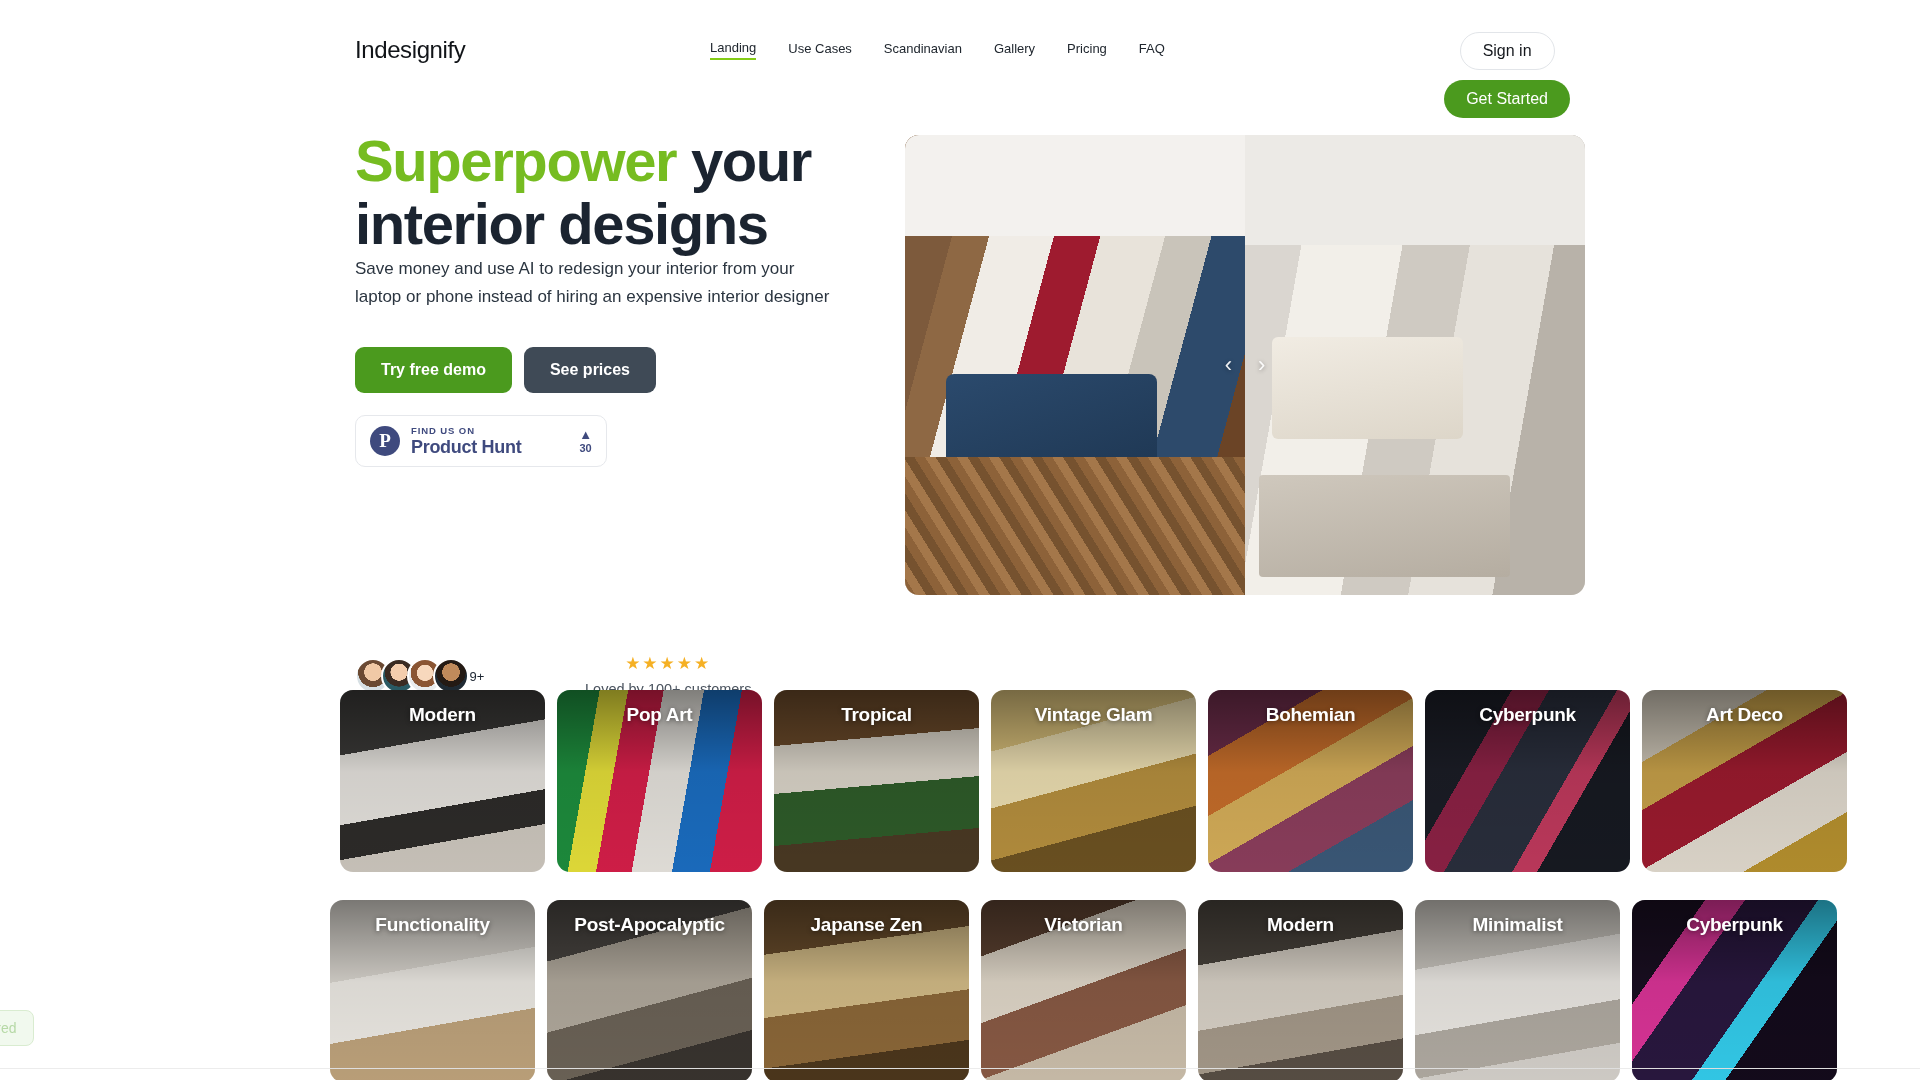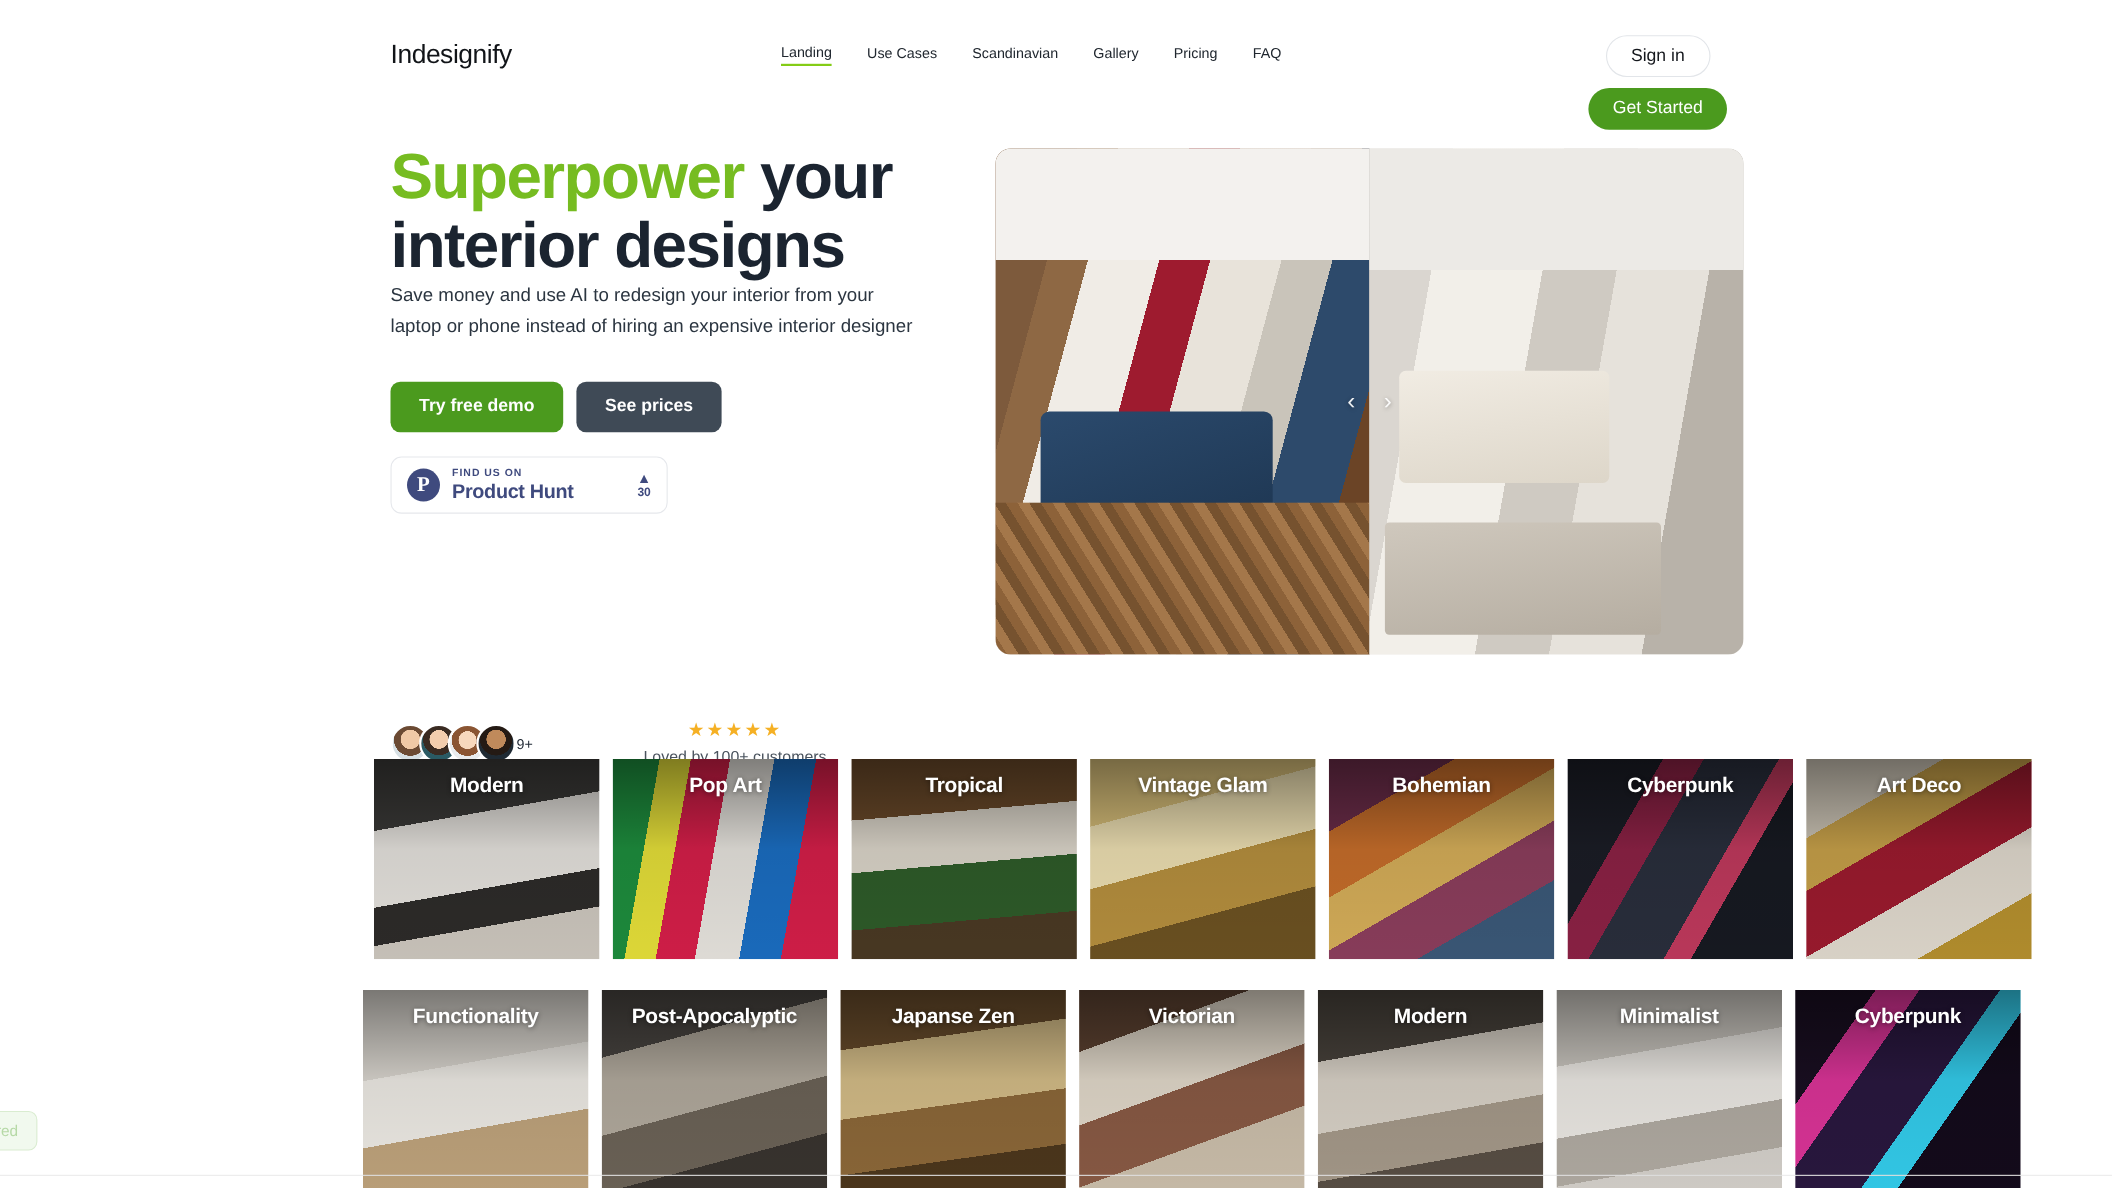--- a/index.html
+++ b/index.html
@@ -168,21 +168,21 @@
     text-shadow: 0 1px 4px rgba(0,0,0,0.35);
   }
 
   
   .gallery { position: absolute; left: 0; top: 690px; width: 1920px; }
   .gal-row { position: relative; height: 198px; margin-bottom: 12px; }
   .gal-track { position: absolute; display: flex; gap: 12px; height: 182px; }
   .gal-row-1 .gal-track { left: 340px; }
   .gal-row-2 .gal-track { left: 330px; }
   .gal-card {
-    width: 205px; height: 182px; border-radius: 0; overflow: hidden;
+    width: 205px; height: 182px; border-radius: 13px; overflow: hidden;
     position: relative; flex: 0 0 auto; cursor: pointer;
   }
   .gal-card .label {
     position: absolute; top: 14px; left: 0; width: 100%;
     text-align: center; color: #fff; font-size: 19px; font-weight: bold;
     letter-spacing: -0.3px; text-shadow: 0 1px 5px rgba(0,0,0,0.45);
     z-index: 2;
   }
   .gal-card .shade {
     position: absolute; inset: 0; z-index: 1;

